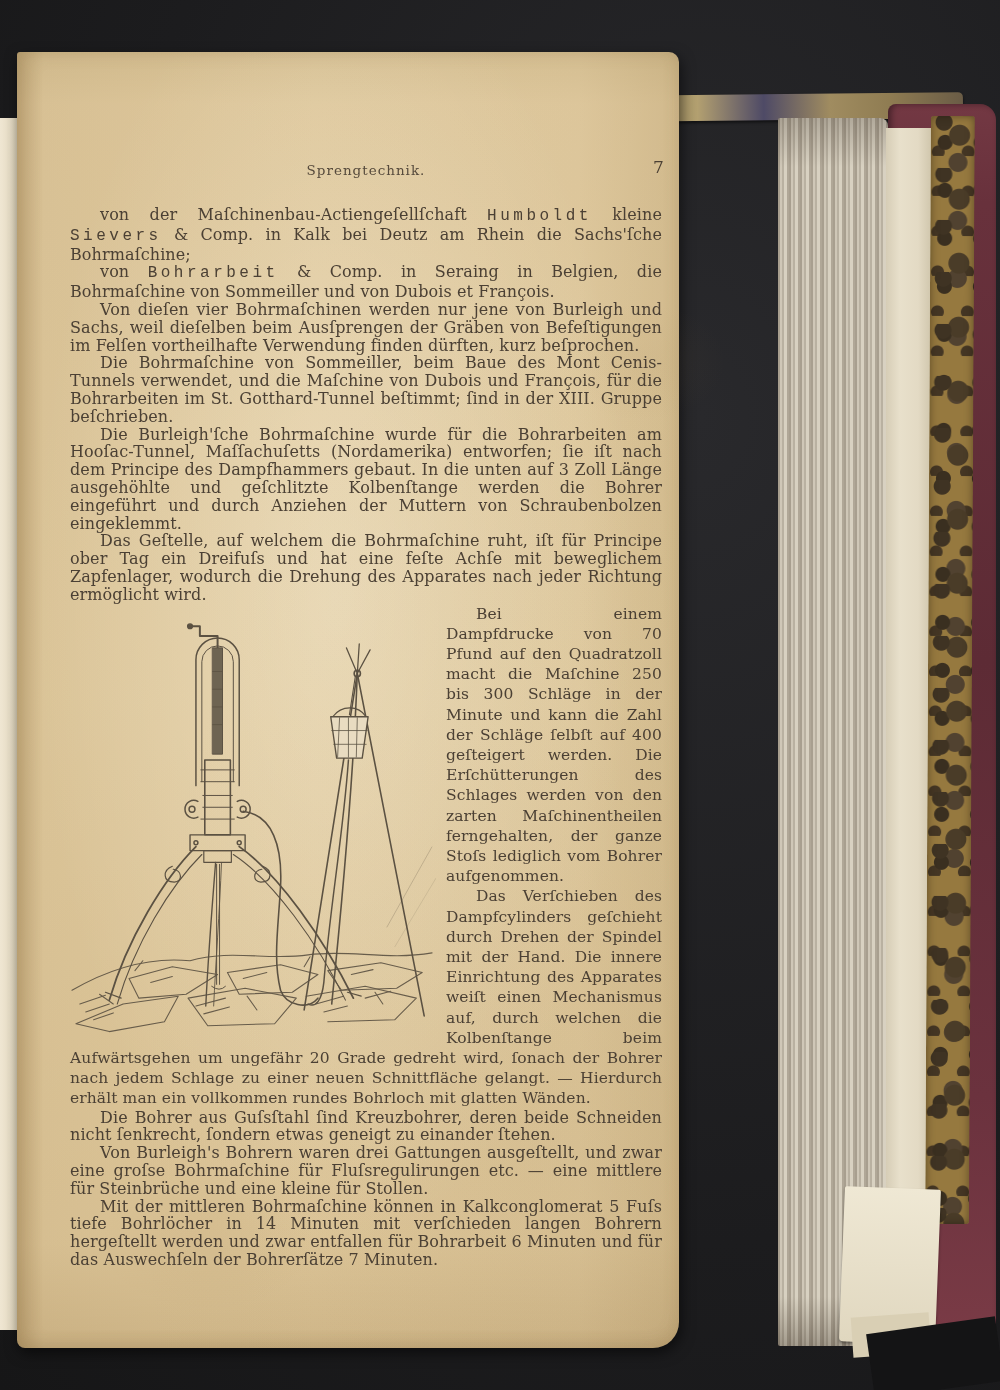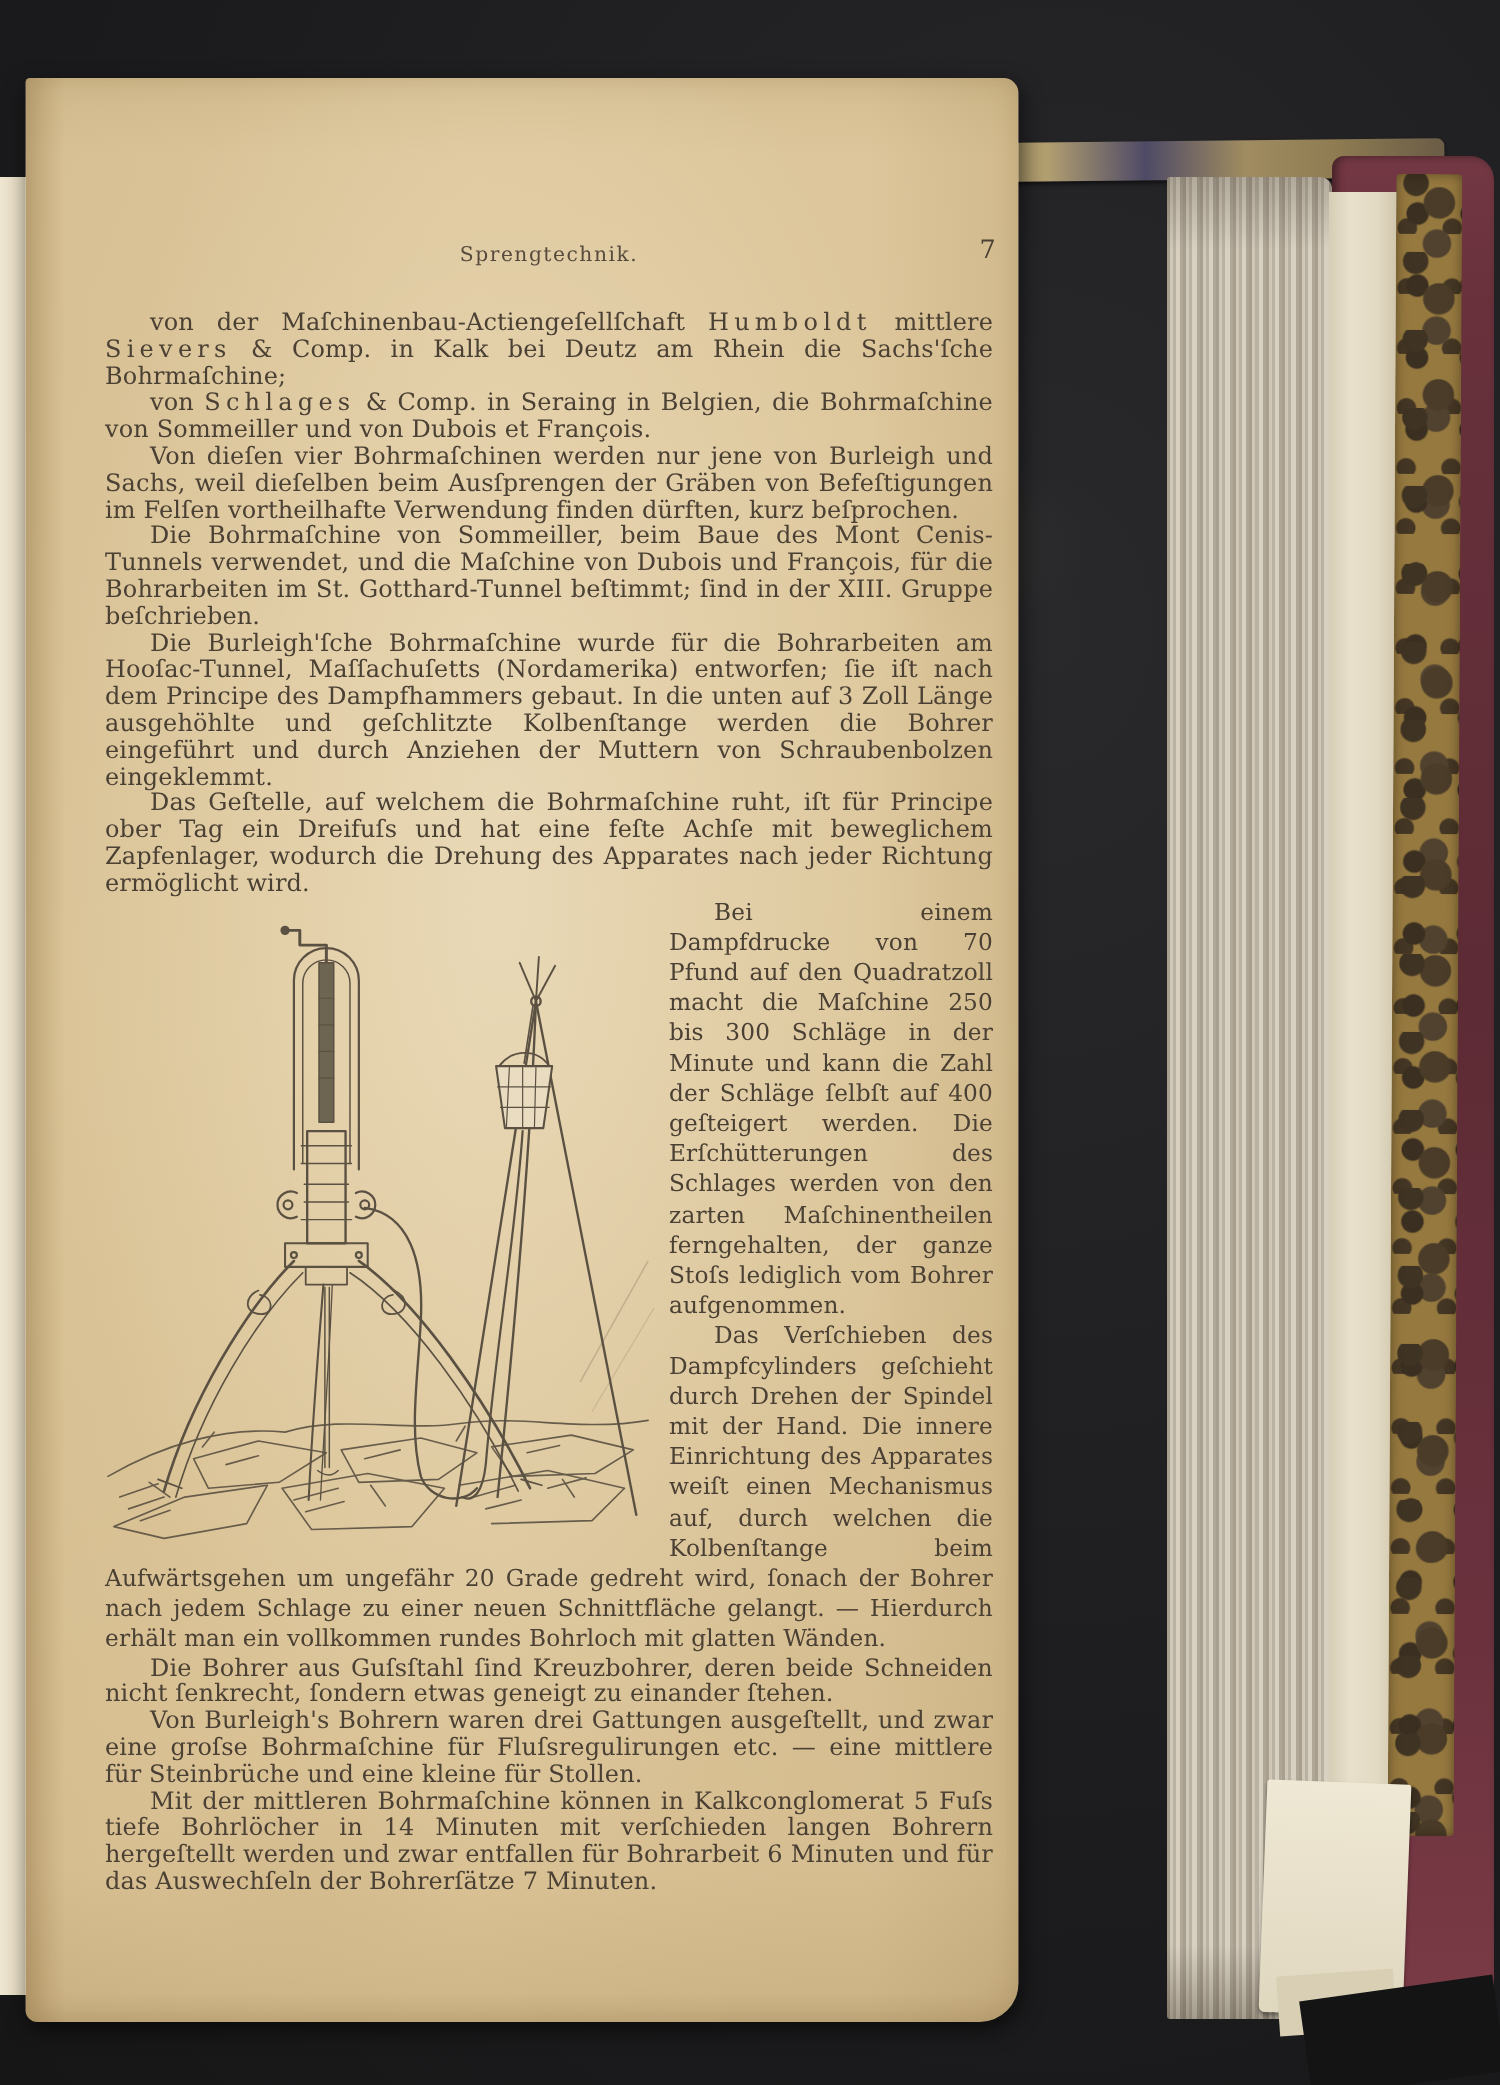--- a/index.html
+++ b/index.html
@@ -88,21 +88,21 @@
     letter-spacing:.1px;
   }
   .running-head{position:relative;height:22px;margin-bottom:22px;}
   .running-title{
     display:block;text-align:center;font-size:13.5px;letter-spacing:1px;color:#564a3c;
   }
   .page-number{
     position:absolute;right:-2px;top:-3px;font-size:17px;color:#4b4034;
   }
   .p{margin:0;text-indent:30px;text-align:justify;}
-  .gesperrt{letter-spacing:3.5px;}
+  .gesperrt{letter-spacing:3.5px;font-family:Liberation Mono, monospace;}
   .figure{
     float:left;width:366px;height:428px;margin:6px 10px 2px 0;
   }
   .figure svg{width:100%;height:100%;}
   .rc{font-size:15.5px;line-height:20.2px;}
   .eng{stroke:#5b5142;fill:none;stroke-linecap:round;stroke-linejoin:round;}
   .stain-a{position:absolute;left:540px;top:250px;width:170px;height:120px;border-radius:50%;
     background:radial-gradient(ellipse, rgba(150,120,70,.07), rgba(150,120,70,0) 70%);}
   .stain-b{position:absolute;left:80px;top:1120px;width:220px;height:140px;border-radius:50%;
     background:radial-gradient(ellipse, rgba(140,110,60,.06), rgba(140,110,60,0) 70%);}
@@ -124,23 +124,23 @@
   <div class="stain-a"></div>
   <div class="stain-b"></div>
 
   <div class="text-block">
 
     <div class="running-head">
       <span class="running-title">Sprengtechnik.</span>
       <span class="page-number">7</span>
     </div>
 
-    <p class="p"><span>von der Maſchinenbau-Actiengeſellſchaft </span><span class="gesperrt">Humboldt</span><span> mittlere </span><span class="gesperrt">Sievers</span><span> &amp; Comp. in Kalk bei Deutz am Rhein die Sachs'ſche Bohrmaſchine;</span></p>
-
-    <p class="p"><span>von </span><span class="gesperrt">Schlages</span><span> &amp; Comp. in Seraing in Belgien, die Bohrmaſchine von Sommeiller und von Dubois et François.</span></p>
+    <p class="p"><span>von der Maſchinenbau-Actiengeſellſchaft </span><span class="gesperrt">Humboldt</span><span> kleine </span><span class="gesperrt">Sievers</span><span> &amp; Comp. in Kalk bei Deutz am Rhein die Sachs'ſche Bohrmaſchine;</span></p>
+
+    <p class="p"><span>von </span><span class="gesperrt">Bohrarbeit</span><span> &amp; Comp. in Seraing in Belgien, die Bohrmaſchine von Sommeiller und von Dubois et François.</span></p>
 
     <p class="p">Von dieſen vier Bohrmaſchinen werden nur jene von Burleigh und Sachs, weil dieſelben beim Ausſprengen der Gräben von Befeſtigungen im Felſen vortheilhafte Verwendung finden dürften, kurz beſprochen.</p>
     <p class="p">Die Bohrmaſchine von Sommeiller, beim Baue des Mont Cenis-Tunnels verwendet, und die Maſchine von Dubois und François, für die Bohrarbeiten im St. Gotthard-Tunnel beſtimmt; ſind in der XIII. Gruppe beſchrieben.</p>
     <p class="p">Die Burleigh'ſche Bohrmaſchine wurde für die Bohrarbeiten am Hooſac-Tunnel, Maſſachuſetts (Nordamerika) entworfen; ſie iſt nach dem Principe des Dampfhammers gebaut. In die unten auf 3 Zoll Länge ausgehöhlte und geſchlitzte Kolbenſtange werden die Bohrer eingeführt und durch Anziehen der Muttern von Schraubenbolzen eingeklemmt.</p>
     <p class="p">Das Geſtelle, auf welchem die Bohrmaſchine ruht, iſt für Principe ober Tag ein Dreifuſs und hat eine feſte Achſe mit beweglichem Zapfenlager, wodurch die Drehung des Apparates nach jeder Richtung ermöglicht wird.</p>
 
     <div class="figure">
       <svg viewBox="0 0 372 430" xmlns="http://www.w3.org/2000/svg">
 
         <g class="eng" stroke-width="1.1" opacity=".9">

